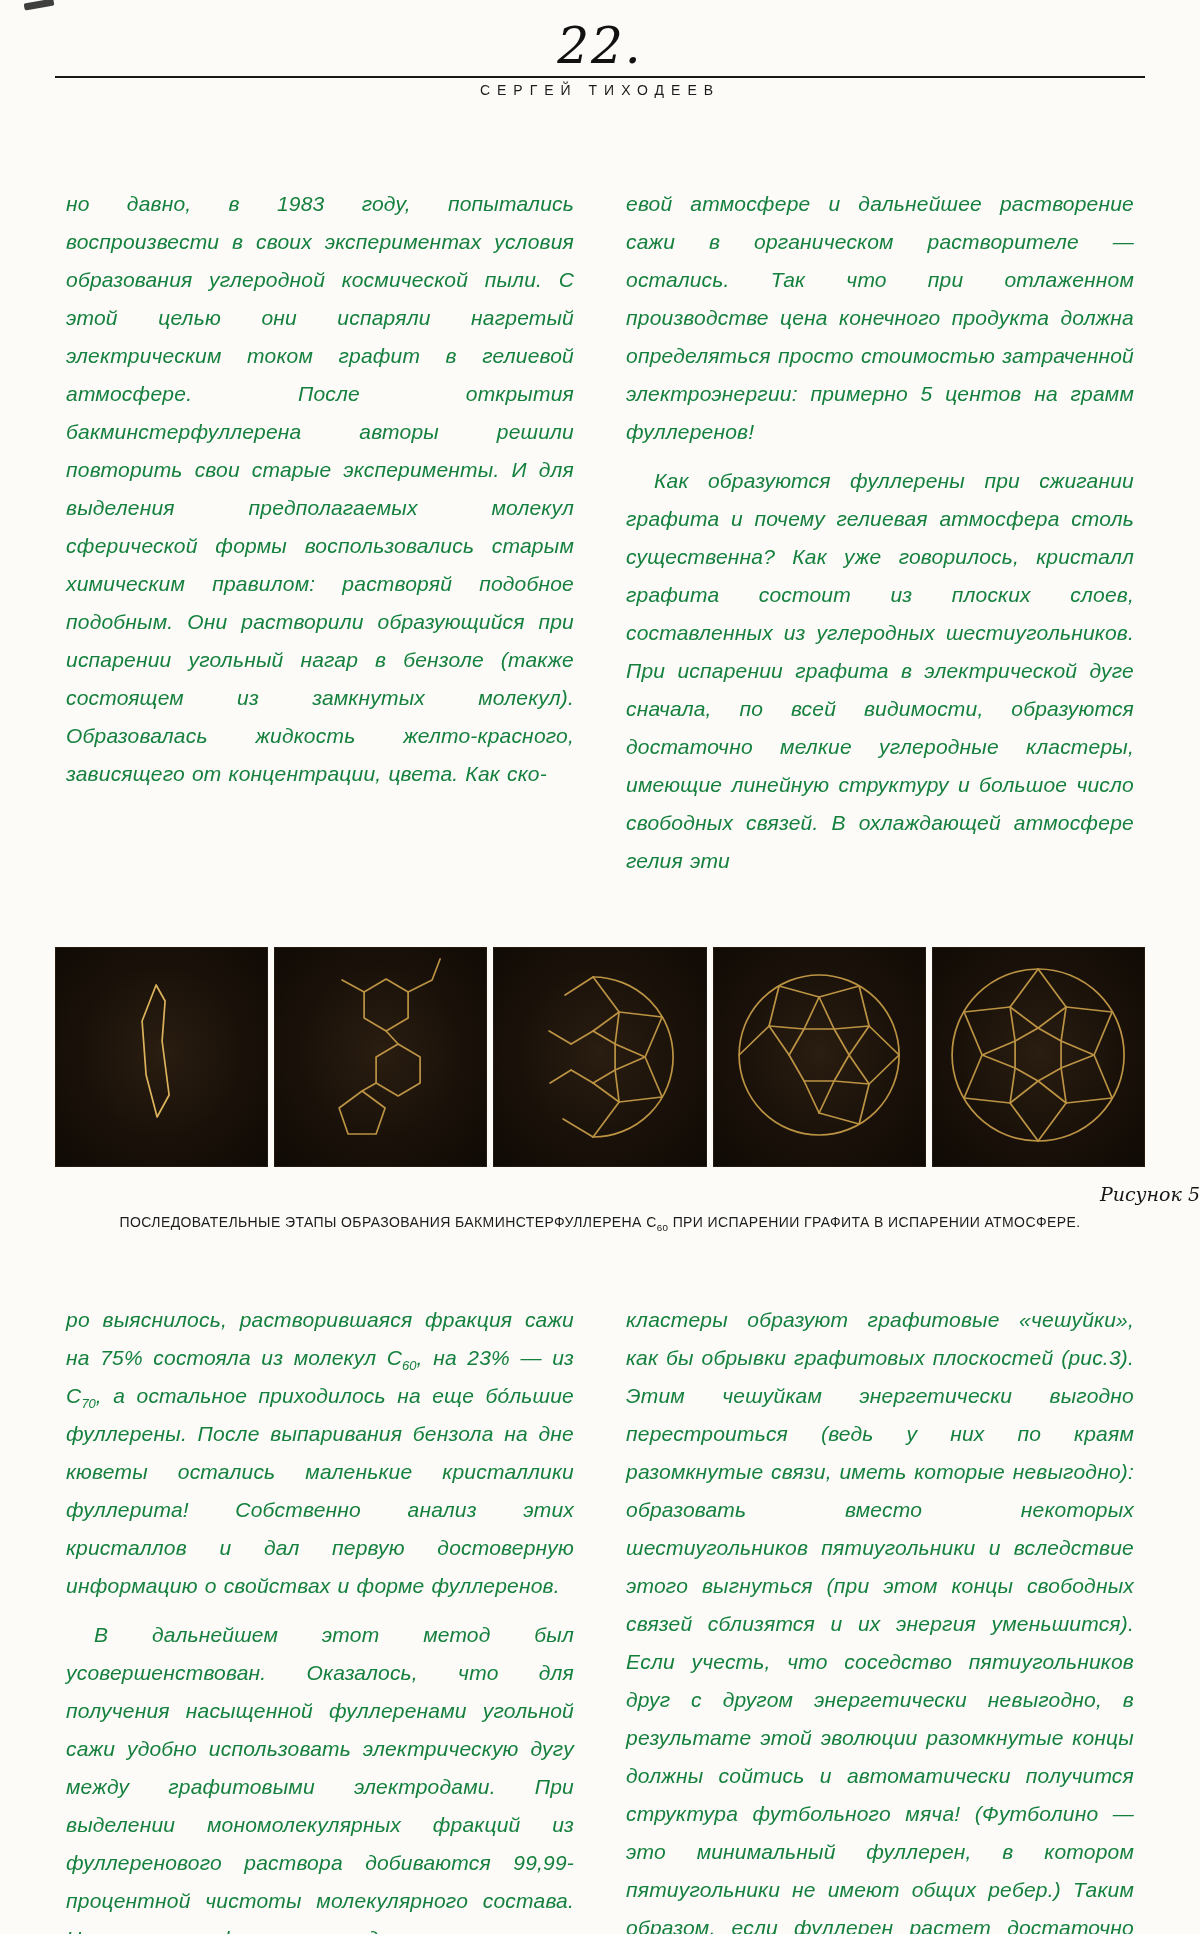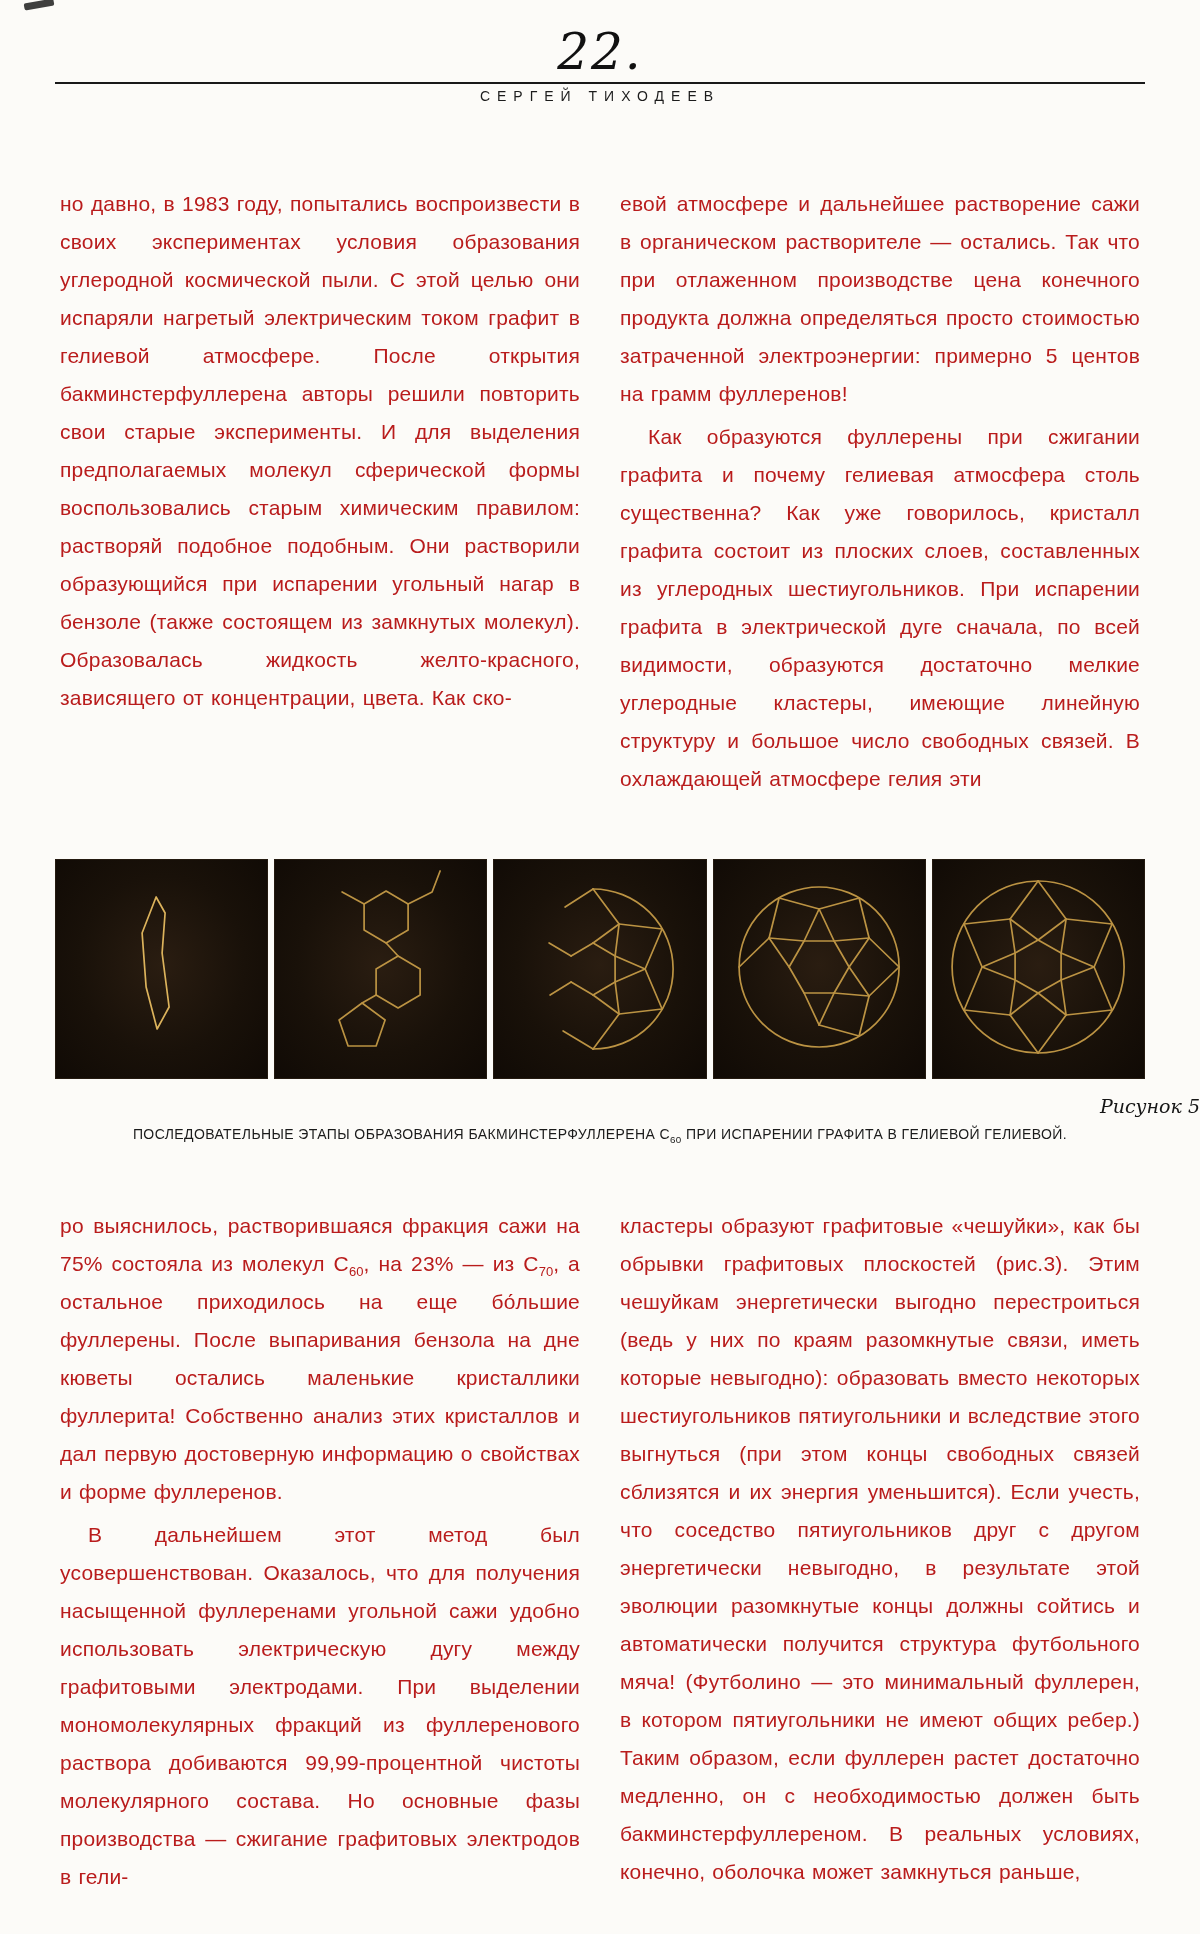--- a/index.html
+++ b/index.html
@@ -6,38 +6,38 @@
   .page {
     position:relative; width:1200px; height:1934px; margin:0 auto;
     background:#fcfbf8; color:#161616; overflow:hidden;
     font-family:"Liberation Sans", sans-serif;
   }
   .scan-artifact {
     position:absolute; top:1px; left:24px; width:30px; height:7px;
     background:#1d1d1d; transform:rotate(-10deg); border-radius:2px; opacity:.85;
   }
   
-  .header { text-align:center; padding-top:24px; }
+  .header { text-align:center; padding-top:18px; }
   .page-number {
     font-family:"DejaVu Serif", serif; font-style:italic;
     font-size:50px; line-height:56px; letter-spacing:2px; color:#111;
   }
   .rule { border:none; border-top:2px solid #191919; margin:2px 55px 0 55px; }
   .author {
     margin-top:4px; font-size:14px; letter-spacing:7px;
     color:#1c1c1c; font-weight:500;
   }
   
   .text-row { display:flex; gap:30px; padding:0 55px; }
   .text-row.top { margin-top:76px; min-height:596px; }
   .text-row.bottom { margin-top:54px; }
   .col { width:530px; flex:1; }
   .para {
-    margin:5px; text-align:justify; font-size:21px; line-height:38px;
-    letter-spacing:0.2px; word-spacing:1px; color:#b91c1c;
+    margin:11px; text-align:justify; font-size:21px; line-height:38px;
+    letter-spacing:0.2px; word-spacing:1px; color:#15803d;font-style:italic;
   }
   .para.indent { text-indent:28px; }
   .para sub { font-size:0.62em; line-height:0; letter-spacing:0; }
   
   .figure-block { margin-top:56px; }
   .figure-strip { display:flex; gap:6px; padding:0 55px; }
   .panel {
     flex:1; height:220px; position:relative; overflow:hidden;
     background:radial-gradient(ellipse at 50% 48%, #2a1d11 0%, #191109 55%, #100a05 100%);
     box-shadow:inset 0 0 0 1px #241a10;
@@ -192,21 +192,21 @@
             <line x1="134" y1="60" x2="106" y2="22"></line>
               <line x1="134" y1="60" x2="180" y2="65"></line>
           </g>
         </svg>
       </div>
 
     </div>
 
     <figcaption>
       <div class="fig-caption-title">Рисунок 5</div>
-      <div class="fig-caption-desc"><span>ПОСЛЕДОВАТЕЛЬНЫЕ ЭТАПЫ ОБРАЗОВАНИЯ БАКМИНСТЕРФУЛЛЕРЕНА C</span><sub>60</sub><span> ПРИ ИСПАРЕНИИ ГРАФИТА В ГЕЛИЕВОЙ ГЕЛИЕВОЙ.</span></div>
+      <div class="fig-caption-desc"><span>ПОСЛЕДОВАТЕЛЬНЫЕ ЭТАПЫ ОБРАЗОВАНИЯ БАКМИНСТЕРФУЛЛЕРЕНА C</span><sub>60</sub><span> ПРИ ИСПАРЕНИИ ГРАФИТА В ИСПАРЕНИИ АТМОСФЕРЕ.</span></div>
     </figcaption>
   </figure>
 
   <section class="text-row bottom">
     <div class="col">
         <p class="para"><span>ро выяснилось, растворившаяся фракция сажи на 75% состояла из молекул C</span><sub>60</sub><span>, на 23% — из C</span><sub>70</sub><span>, а остальное приходилось на еще бо́льшие фуллерены. После выпаривания бензола на дне кюветы остались маленькие кристаллики фуллерита! Собственно анализ этих кристаллов и дал первую достоверную информацию о свойствах и форме фуллеренов.</span></p>
         <p class="para indent"><span>В дальнейшем этот метод был усовершенствован. Оказалось, что для получения насыщенной фуллеренами угольной сажи удобно использовать электрическую дугу между графитовыми электродами. При выделении мономолекулярных фракций из фуллеренового раствора добиваются 99,99-процентной чистоты молекулярного состава. Но основные фазы производства — сжигание графитовых электродов в гели-</span></p>
       </div>
     <div class="col">
         <p class="para"><span>кластеры образуют графитовые «чешуйки», как бы обрывки графитовых плоскостей (рис.3). Этим чешуйкам энергетически выгодно перестроиться (ведь у них по краям разомкнутые связи, иметь которые невыгодно): образовать вместо некоторых шестиугольников пятиугольники и вследствие этого выгнуться (при этом концы свободных связей сблизятся и их энергия уменьшится). Если учесть, что соседство пятиугольников друг с другом энергетически невыгодно, в результате этой эволюции разомкнутые концы должны сойтись и автоматически получится структура футбольного мяча! (Футболино — это минимальный фуллерен, в котором пятиугольники не имеют общих ребер.) Таким образом, если фуллерен растет достаточно медленно, он с необходимостью должен быть бакминстерфуллереном. В реальных условиях, конечно, оболочка может замкнуться раньше,</span></p>

